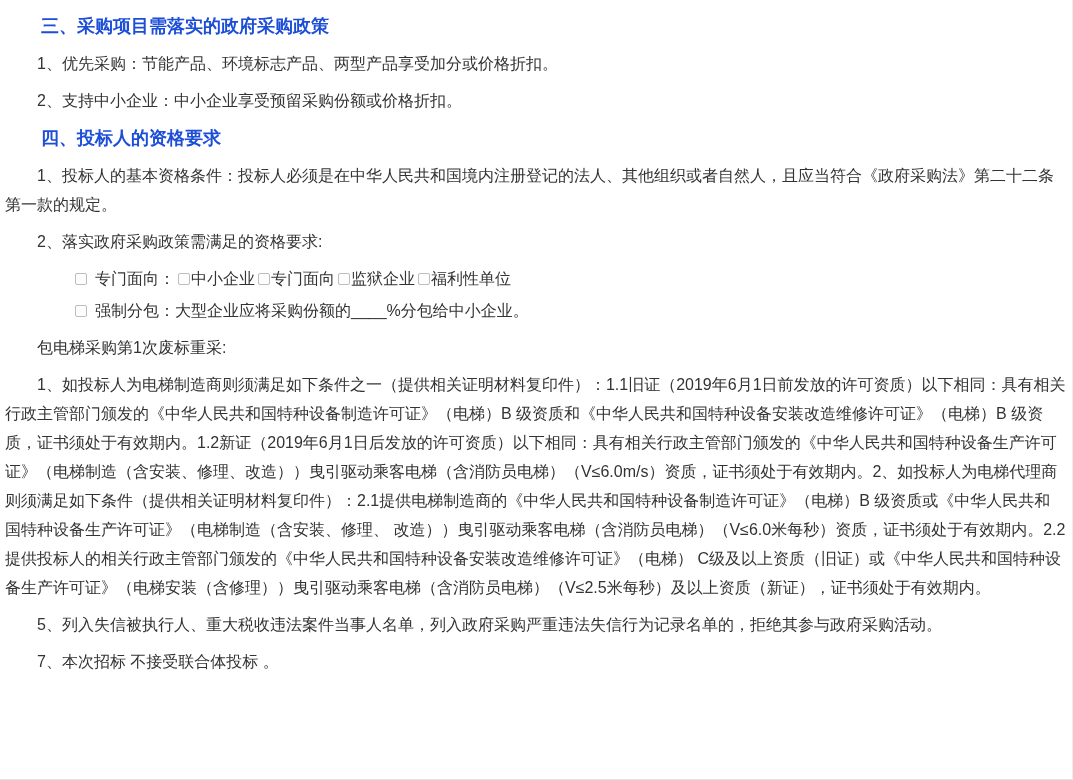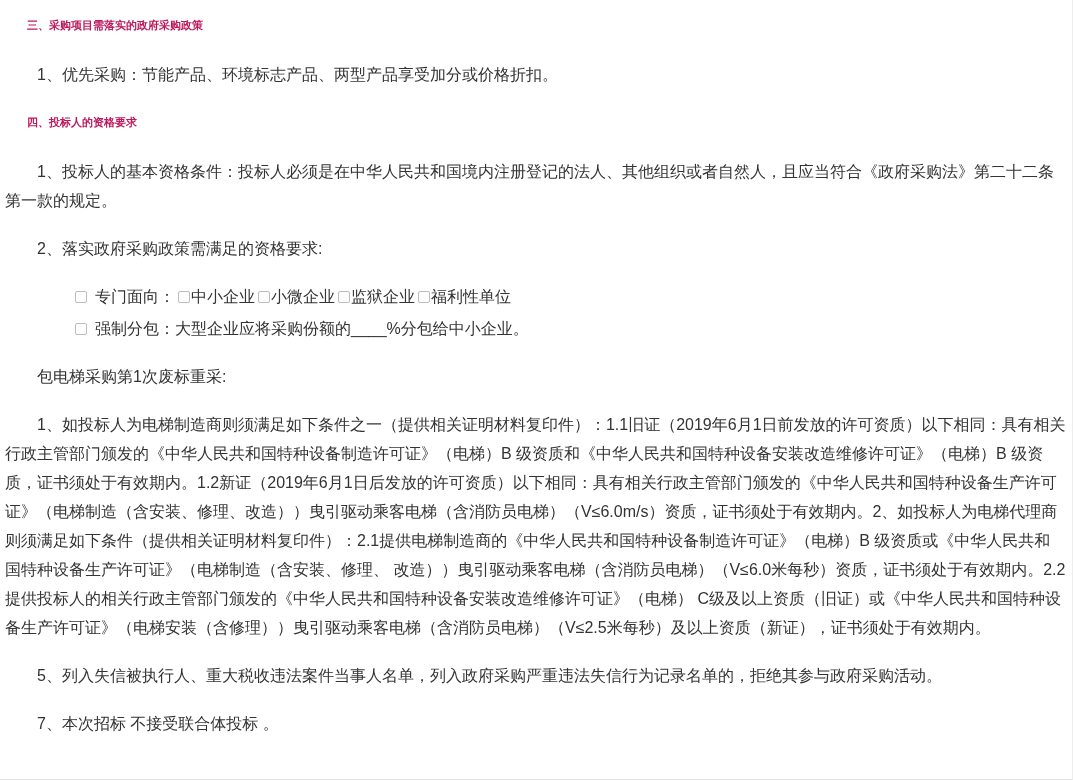--- a/index.html
+++ b/index.html
@@ -17,30 +17,29 @@
     line-height: 29px;
     color: #333333;
     box-sizing: border-box;
     border-bottom: 1px solid #e3e3e3;
     border-right: 1px solid #ededed;
   }
   .doc {
     padding: 6px 6px 0 5px;
   }
   .heading {
-    font-size: 11px;
+    font-size: 18px;
     font-weight: 700;
-    color: #be185d;
+    color: #1d4ed8;
     text-indent: 2em;
     margin: 5px 0;
     line-height: 30px;
-    font-family: Liberation Mono, monospace;
   }
   p.para {
-    margin: 19px 0;
+    margin: 8px 0;
     text-indent: 2em;
   }
   .checkbox-row {
     margin: 3px 0;
     padding-left: 70px;
     line-height: 29px;
   }
   .cb {
     display: inline-block;
     width: 12px;
@@ -61,28 +60,29 @@
   .opt-label { white-space: nowrap; }
 </style>
 </head>
 <body>
 
 <div class="doc">
 
   <div class="heading">三、采购项目需落实的政府采购政策</div>
 
   <p class="para">1、优先采购：节能产品、环境标志产品、两型产品享受加分或价格折扣。</p>
+  <p class="para">2、支持中小企业：中小企业享受预留采购份额或价格折扣。</p>
 
   <div class="heading">四、投标人的资格要求</div>
 
   <p class="para">1、投标人的基本资格条件：投标人必须是在中华人民共和国境内注册登记的法人、其他组织或者自然人，且应当符合《政府采购法》第二十二条第一款的规定。</p>
   <p class="para">2、落实政府采购政策需满足的资格要求:</p>
 
   <div class="checkbox-row">
-    <span class="cb lead"></span><span>专门面向：</span><span class="opt-label"><span class="cb opt"></span><span>中小企业</span></span><span class="opt-label"><span class="cb opt"></span><span>小微企业</span></span><span class="opt-label"><span class="cb opt"></span><span>监狱企业</span></span><span class="opt-label"><span class="cb opt"></span><span>福利性单位</span></span>
+    <span class="cb lead"></span><span>专门面向：</span><span class="opt-label"><span class="cb opt"></span><span>中小企业</span></span><span class="opt-label"><span class="cb opt"></span><span>专门面向</span></span><span class="opt-label"><span class="cb opt"></span><span>监狱企业</span></span><span class="opt-label"><span class="cb opt"></span><span>福利性单位</span></span>
   </div>
 
   <div class="checkbox-row">
     <span class="cb lead"></span><span>强制分包：</span><span>大型企业应将采购份额的____%分包给中小企业。</span>
   </div>
 
   <p class="para">包电梯采购第1次废标重采:</p>
 
   <p class="para">1、如投标人为电梯制造商则须满足如下条件之一（提供相关证明材料复印件）：1.1旧证（2019年6月1日前发放的许可资质）以下相同：具有相关行政主管部门颁发的《中华人民共和国特种设备制造许可证》（电梯）B 级资质和《中华人民共和国特种设备安装改造维修许可证》（电梯）B 级资质，证书须处于有效期内。1.2新证（2019年6月1日后发放的许可资质）以下相同：具有相关行政主管部门颁发的《中华人民共和国特种设备生产许可证》（电梯制造（含安装、修理、改造））曳引驱动乘客电梯（含消防员电梯）（V≤6.0m/s）资质，证书须处于有效期内。2、如投标人为电梯代理商则须满足如下条件（提供相关证明材料复印件）：2.1提供电梯制造商的《中华人民共和国特种设备制造许可证》（电梯）B 级资质或《中华人民共和国特种设备生产许可证》（电梯制造（含安装、修理、 改造））曳引驱动乘客电梯（含消防员电梯）（V≤6.0米每秒）资质，证书须处于有效期内。2.2提供投标人的相关行政主管部门颁发的《中华人民共和国特种设备安装改造维修许可证》（电梯） C级及以上资质（旧证）或《中华人民共和国特种设备生产许可证》（电梯安装（含修理））曳引驱动乘客电梯（含消防员电梯）（V≤2.5米每秒）及以上资质（新证），证书须处于有效期内。</p>
 

